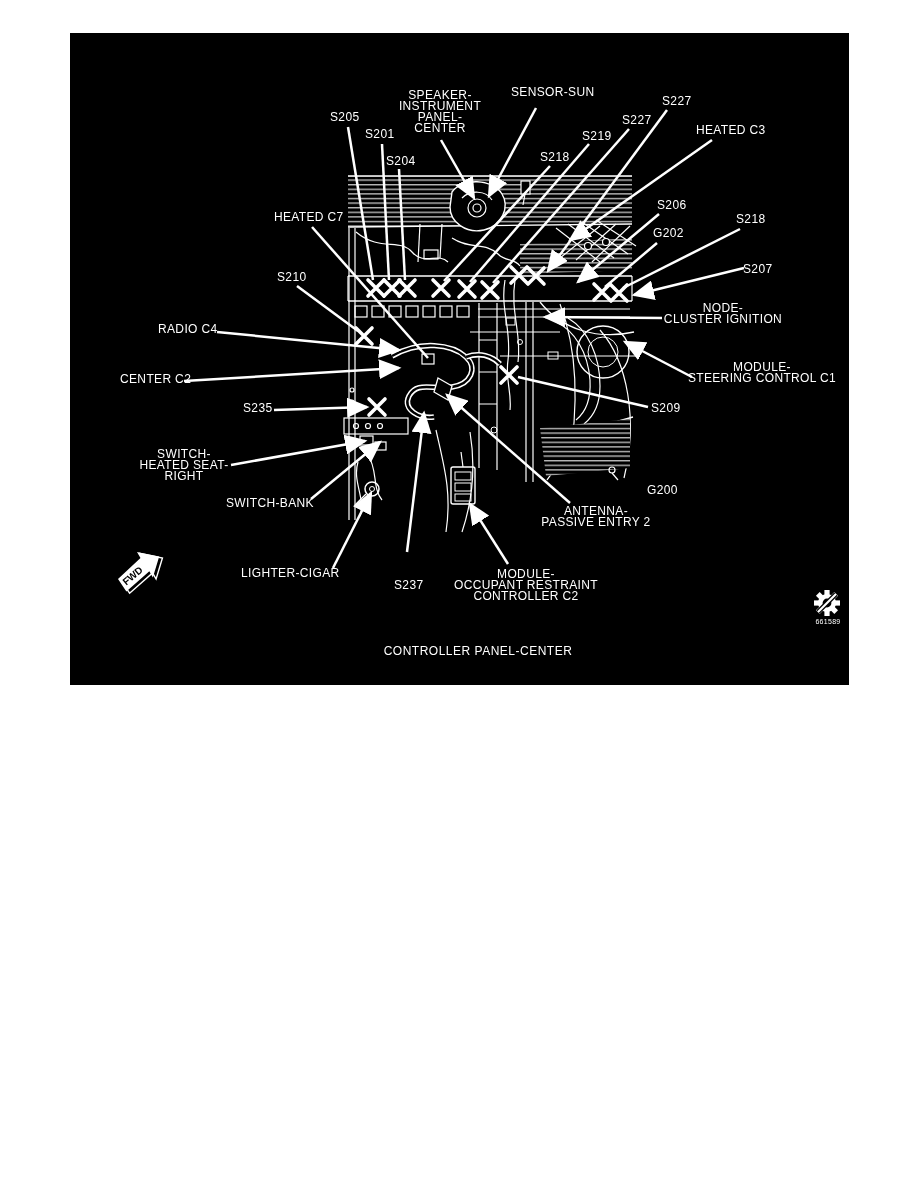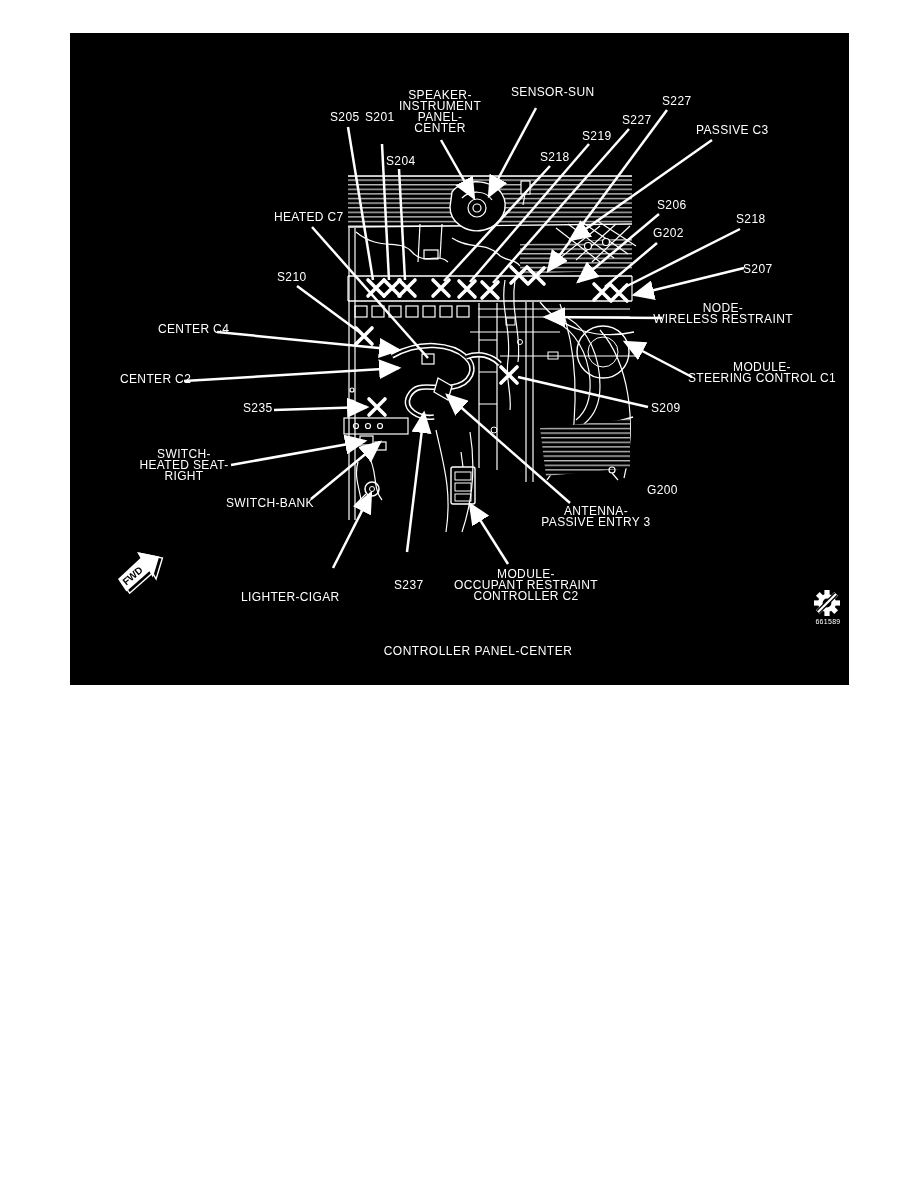--- a/index.html
+++ b/index.html
@@ -5,21 +5,21 @@
   html,body{margin:0;padding:0;background:#ffffff;}
   .page{position:relative;width:918px;height:1188px;background:#ffffff;overflow:hidden;
         font-family:"Liberation Sans",sans-serif;}
   .figure-box{position:absolute;left:70px;top:33px;width:779px;height:652px;background:#000000;}
   svg.canvas{position:absolute;left:0;top:0;width:918px;height:1188px;}
   .lb{position:absolute;color:#ffffff;font-size:12px;line-height:11px;letter-spacing:.35px;
       white-space:pre-line;z-index:5;}
   .ctr{text-align:center;}
   
   #lb-s205{left:330px;top:112px}
-  #lb-s201{left:365px;top:112px}
+  #lb-s201{left:365px;top:129px}
   #lb-s204{left:386px;top:156px}
   #lb-speaker{left:395px;top:90px;width:90px}
   #lb-sensor-sun{left:511px;top:87px}
   #lb-s219{left:582px;top:131px}
   #lb-s218-top{left:540px;top:152px}
   #lb-s227-a{left:662px;top:96px}
   #lb-s227-b{left:622px;top:115px}
   #lb-cluster-c3{left:696px;top:125px}
   #lb-s206{left:657px;top:200px}
   #lb-g202{left:653px;top:228px}
@@ -29,21 +29,21 @@
   #lb-steering{left:677px;top:362px;width:170px}
   #lb-s209{left:651px;top:403px}
   #lb-g200{left:647px;top:485px}
   #lb-radio-c7{left:274px;top:212px}
   #lb-s210{left:277px;top:272px}
   #lb-radio-c4{left:158px;top:324px}
   #lb-radio-c2{left:120px;top:374px}
   #lb-s235{left:243px;top:403px}
   #lb-heated{left:129px;top:449px;width:110px}
   #lb-switch-bank{left:226px;top:498px}
-  #lb-lighter{left:241px;top:592px}
+  #lb-lighter{left:241px;top:568px}
   #lb-s237{left:394px;top:580px}
   #lb-antenna{left:521px;top:506px;width:150px}
   #lb-orc{left:441px;top:569px;width:170px}
   #caption{left:358px;top:646px;width:240px;letter-spacing:.5px}
   #fig-num{left:804px;top:616px;width:48px;font-size:7px;letter-spacing:.3px}
 </style>
 </head>
 <body>
 
 <div class="page">
@@ -245,43 +245,43 @@
   <div class="lb" id="lb-s204">S204</div>
   <div class="lb ctr" id="lb-speaker">SPEAKER-
 INSTRUMENT
 PANEL-
 CENTER</div>
   <div class="lb" id="lb-sensor-sun">SENSOR-SUN</div>
   <div class="lb" id="lb-s219">S219</div>
   <div class="lb" id="lb-s218-top">S218</div>
   <div class="lb" id="lb-s227-a">S227</div>
   <div class="lb" id="lb-s227-b">S227</div>
-  <div class="lb" id="lb-cluster-c3">PASSIVE C3</div>
+  <div class="lb" id="lb-cluster-c3">HEATED C3</div>
   <div class="lb" id="lb-s206">S206</div>
   <div class="lb" id="lb-g202">G202</div>
   <div class="lb" id="lb-s218-right">S218</div>
   <div class="lb" id="lb-s207">S207</div>
   <div class="lb ctr" id="lb-node">NODE-
-WIRELESS RESTRAINT</div>
+CLUSTER IGNITION</div>
   <div class="lb ctr" id="lb-steering">MODULE-
 STEERING CONTROL C1</div>
   <div class="lb" id="lb-s209">S209</div>
   <div class="lb" id="lb-g200">G200</div>
   <div class="lb" id="lb-radio-c7">HEATED C7</div>
   <div class="lb" id="lb-s210">S210</div>
-  <div class="lb" id="lb-radio-c4">CENTER C4</div>
+  <div class="lb" id="lb-radio-c4">RADIO C4</div>
   <div class="lb" id="lb-radio-c2">CENTER C2</div>
   <div class="lb" id="lb-s235">S235</div>
   <div class="lb ctr" id="lb-heated">SWITCH-
 HEATED SEAT-
 RIGHT</div>
   <div class="lb" id="lb-switch-bank">SWITCH-BANK</div>
   <div class="lb" id="lb-lighter">LIGHTER-CIGAR</div>
   <div class="lb" id="lb-s237">S237</div>
   <div class="lb ctr" id="lb-antenna">ANTENNA-
-PASSIVE ENTRY 3</div>
+PASSIVE ENTRY 2</div>
   <div class="lb ctr" id="lb-orc">MODULE-
 OCCUPANT RESTRAINT
 CONTROLLER C2</div>
 
   <div class="lb ctr" id="caption">CONTROLLER PANEL-CENTER</div>
   <div class="lb ctr" id="fig-num">661589</div>
 </div>
 
 </body></html>

